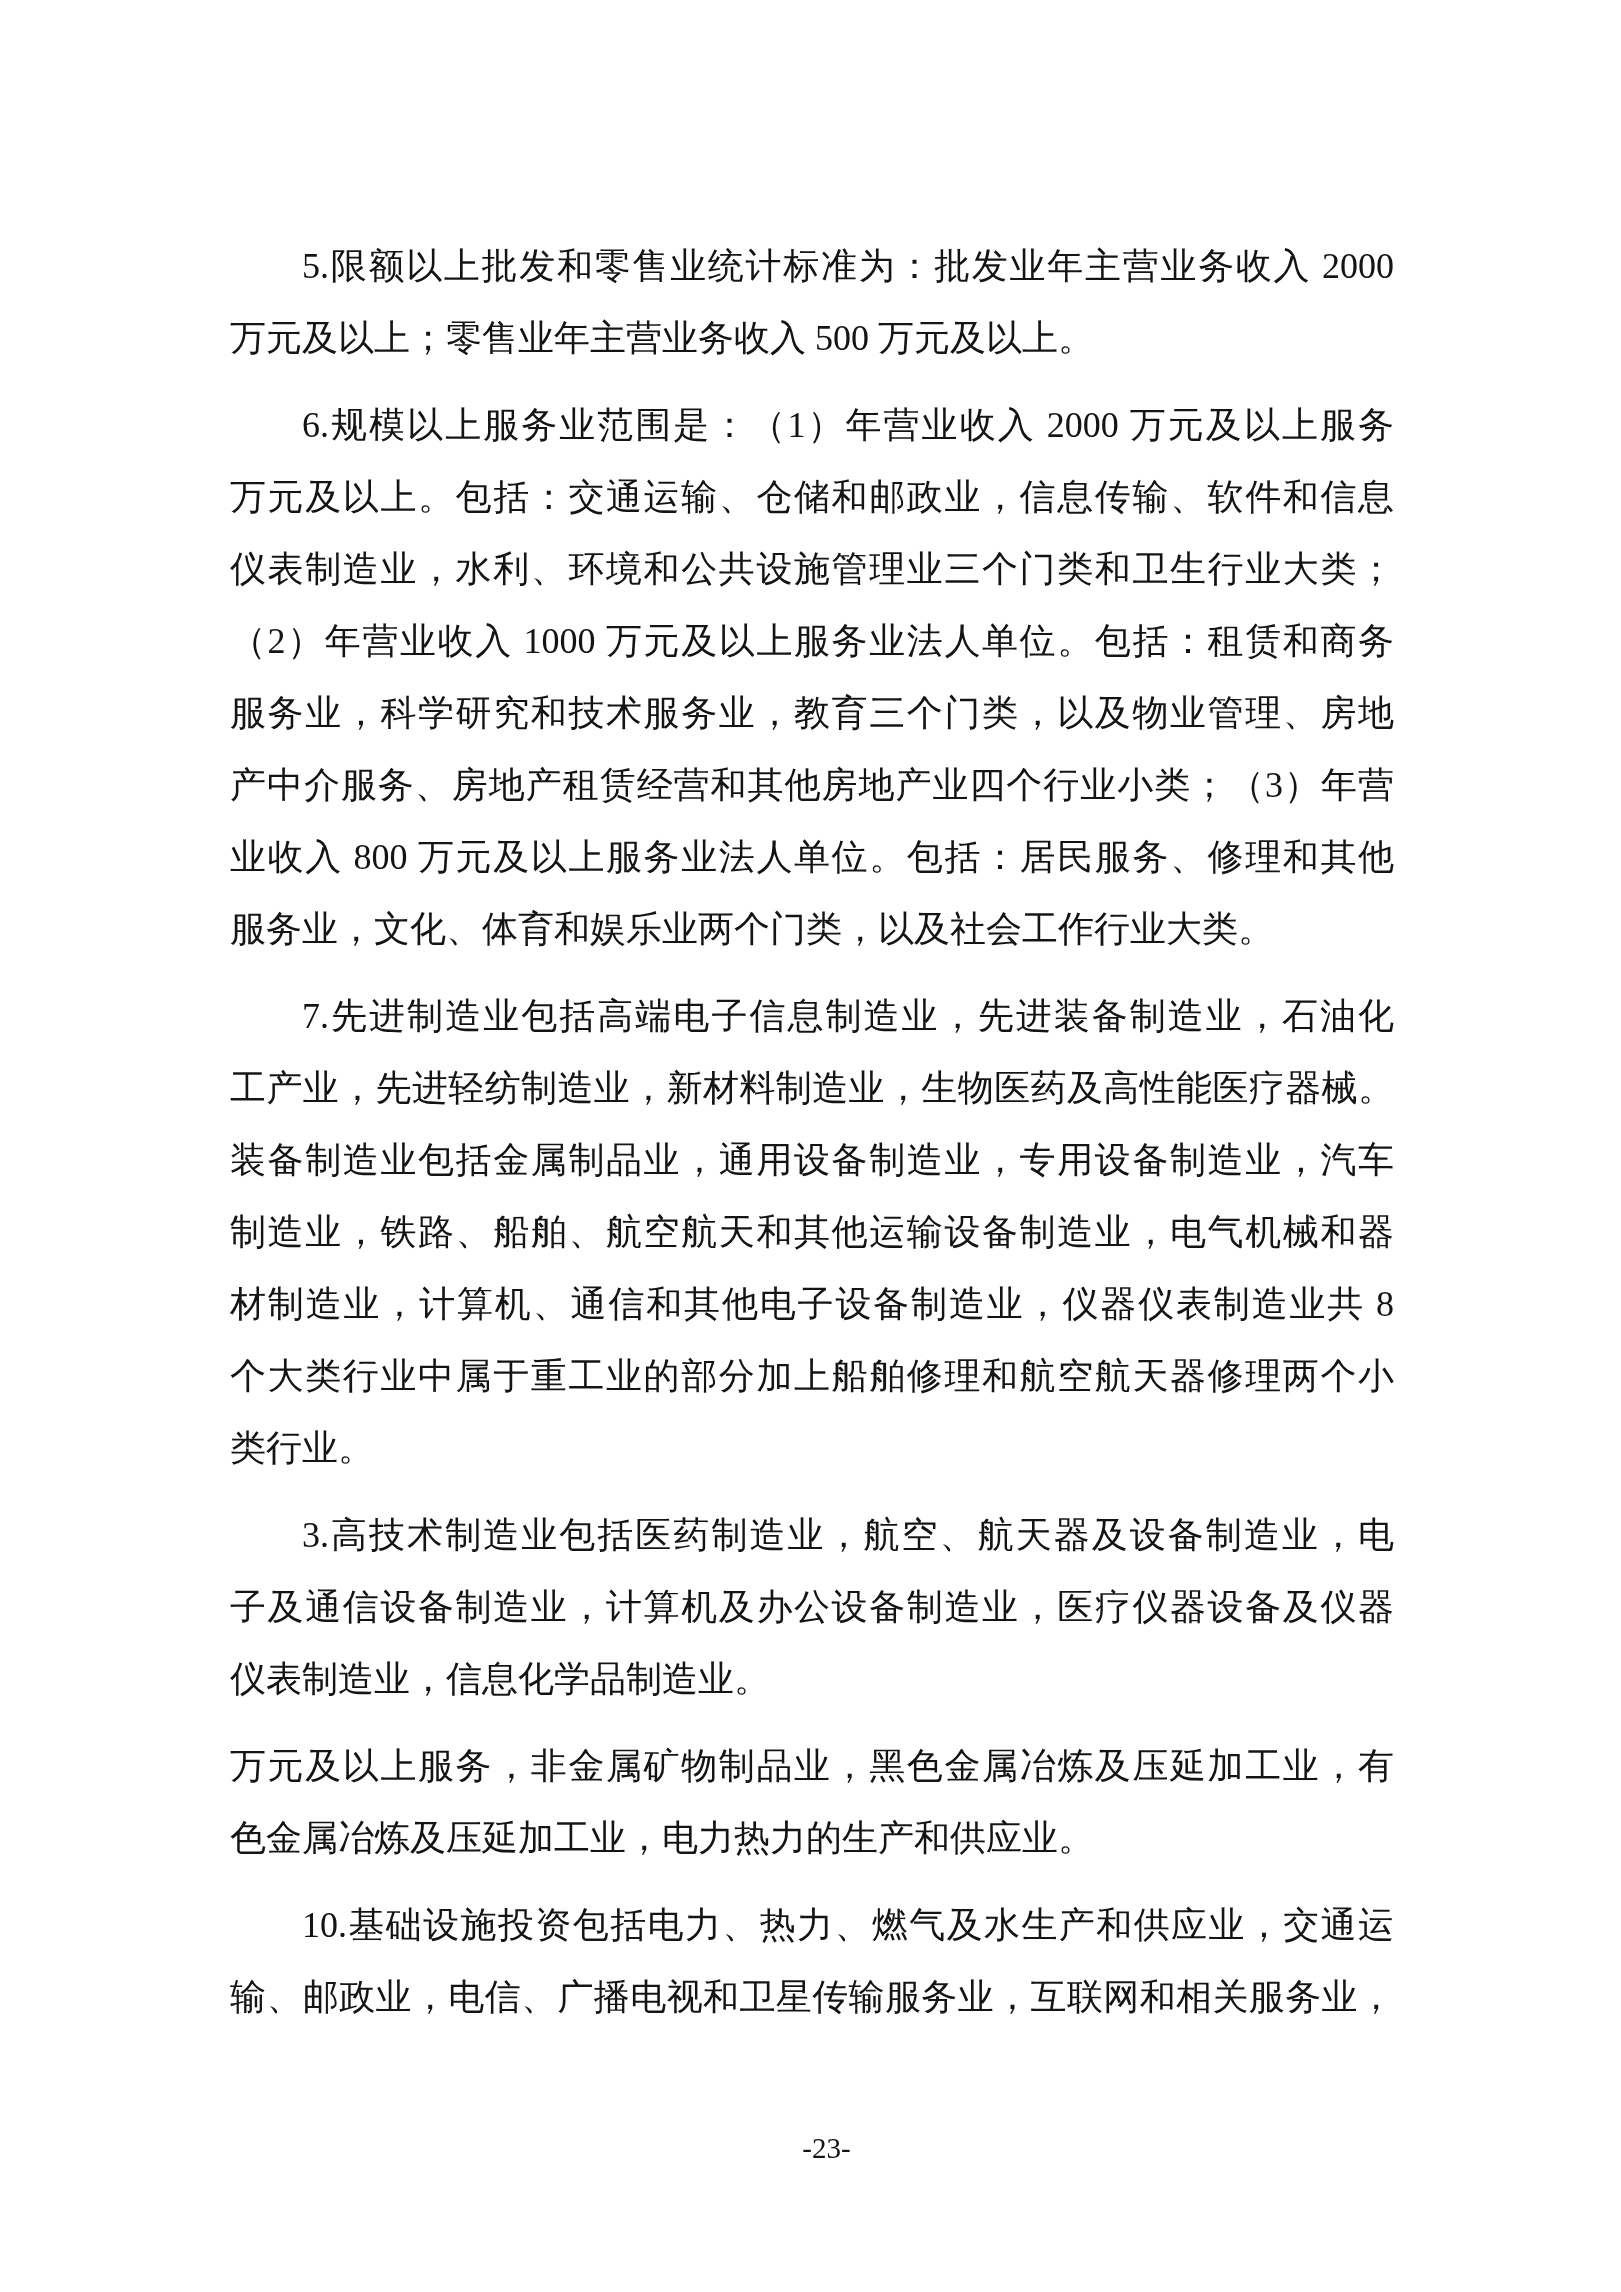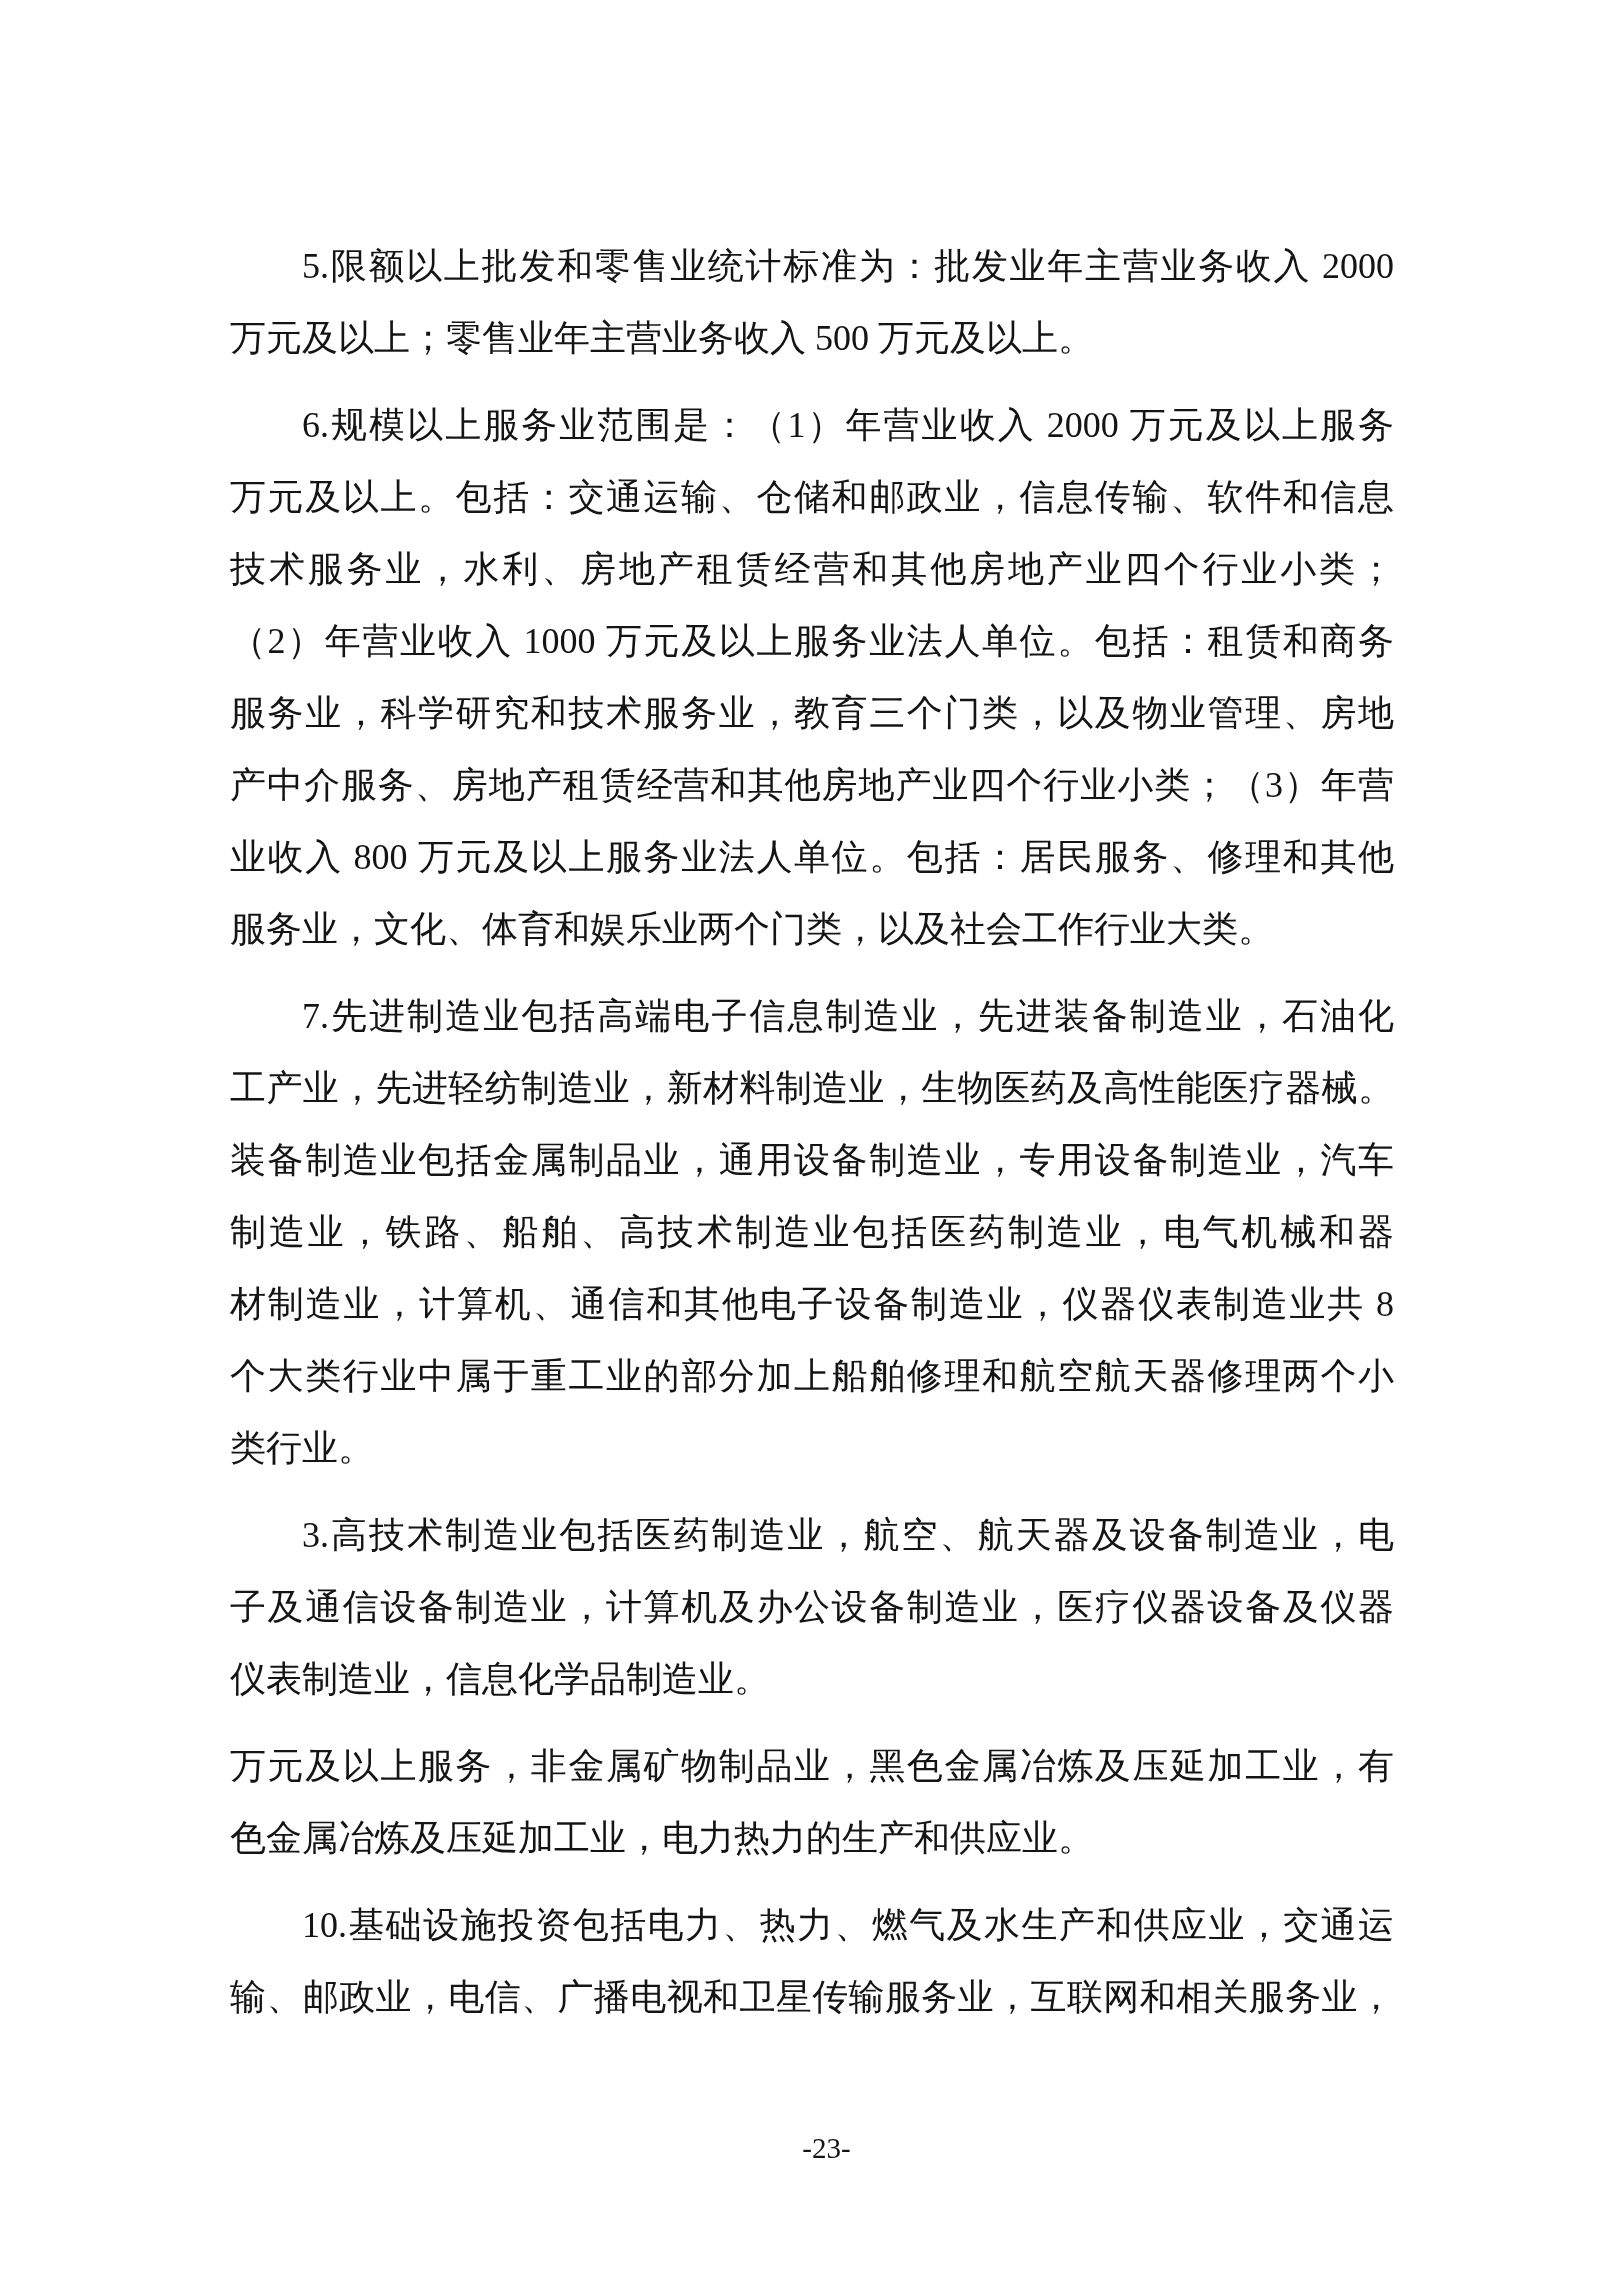--- a/index.html
+++ b/index.html
@@ -57,32 +57,32 @@
 
 <div class="page">
   <main class="body-text" id="doc-body">
       <div class="paragraph">
         <div class="line indent fill">5.限额以上批发和零售业统计标准为：批发业年主营业务收入 2000</div>
         <div class="line">万元及以上；零售业年主营业务收入 500 万元及以上。</div>
       </div>
       <div class="paragraph">
         <div class="line indent fill">6.规模以上服务业范围是：（1）年营业收入 2000 万元及以上服务</div>
         <div class="line fill">万元及以上。包括：交通运输、仓储和邮政业，信息传输、软件和信息</div>
-        <div class="line fill">技术服务业，水利、房地产租赁经营和其他房地产业四个行业小类；</div>
+        <div class="line fill">仪表制造业，水利、环境和公共设施管理业三个门类和卫生行业大类；</div>
         <div class="line fill">（2）年营业收入 1000 万元及以上服务业法人单位。包括：租赁和商务</div>
         <div class="line fill">服务业，科学研究和技术服务业，教育三个门类，以及物业管理、房地</div>
         <div class="line fill">产中介服务、房地产租赁经营和其他房地产业四个行业小类；（3）年营</div>
         <div class="line fill">业收入 800 万元及以上服务业法人单位。包括：居民服务、修理和其他</div>
         <div class="line">服务业，文化、体育和娱乐业两个门类，以及社会工作行业大类。</div>
       </div>
       <div class="paragraph">
         <div class="line indent fill">7.先进制造业包括高端电子信息制造业，先进装备制造业，石油化</div>
         <div class="line fill">工产业，先进轻纺制造业，新材料制造业，生物医药及高性能医疗器械。</div>
         <div class="line fill">装备制造业包括金属制品业，通用设备制造业，专用设备制造业，汽车</div>
-        <div class="line fill">制造业，铁路、船舶、高技术制造业包括医药制造业，电气机械和器</div>
+        <div class="line fill">制造业，铁路、船舶、航空航天和其他运输设备制造业，电气机械和器</div>
         <div class="line fill">材制造业，计算机、通信和其他电子设备制造业，仪器仪表制造业共 8</div>
         <div class="line fill">个大类行业中属于重工业的部分加上船舶修理和航空航天器修理两个小</div>
         <div class="line">类行业。</div>
       </div>
       <div class="paragraph">
         <div class="line indent fill">3.高技术制造业包括医药制造业，航空、航天器及设备制造业，电</div>
         <div class="line fill">子及通信设备制造业，计算机及办公设备制造业，医疗仪器设备及仪器</div>
         <div class="line">仪表制造业，信息化学品制造业。</div>
       </div>
       <div class="paragraph">

